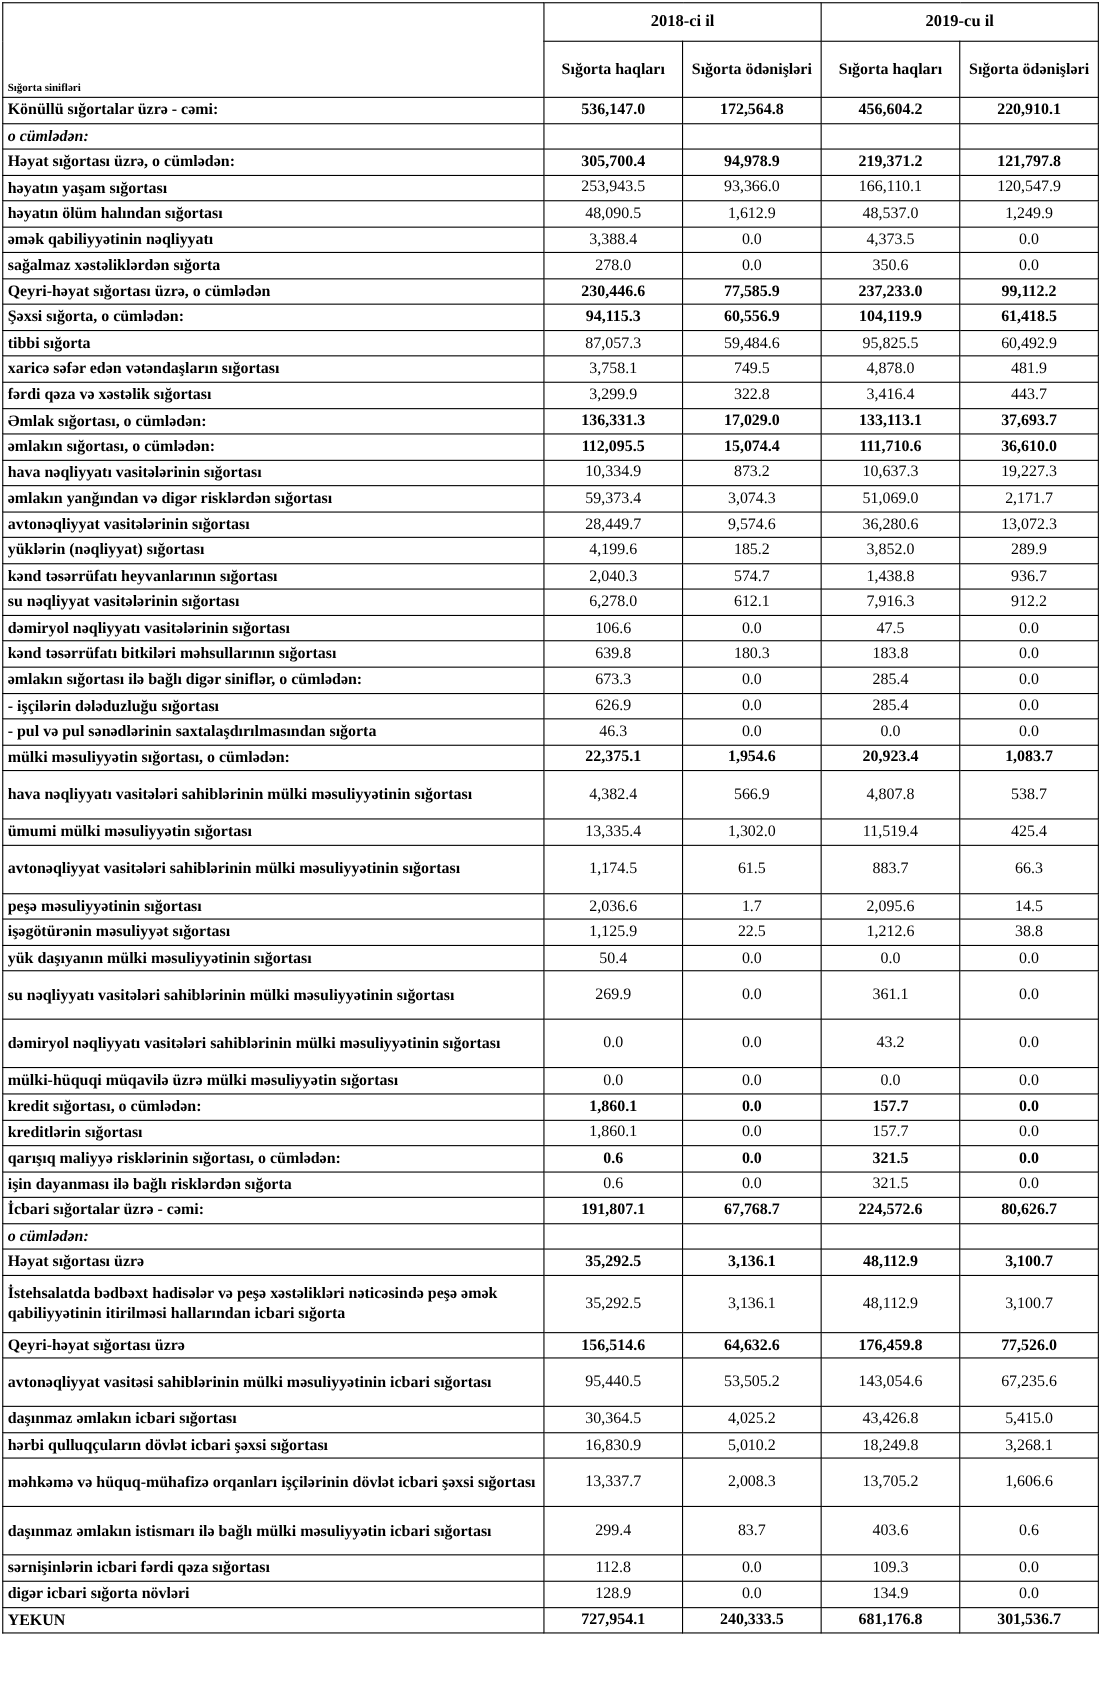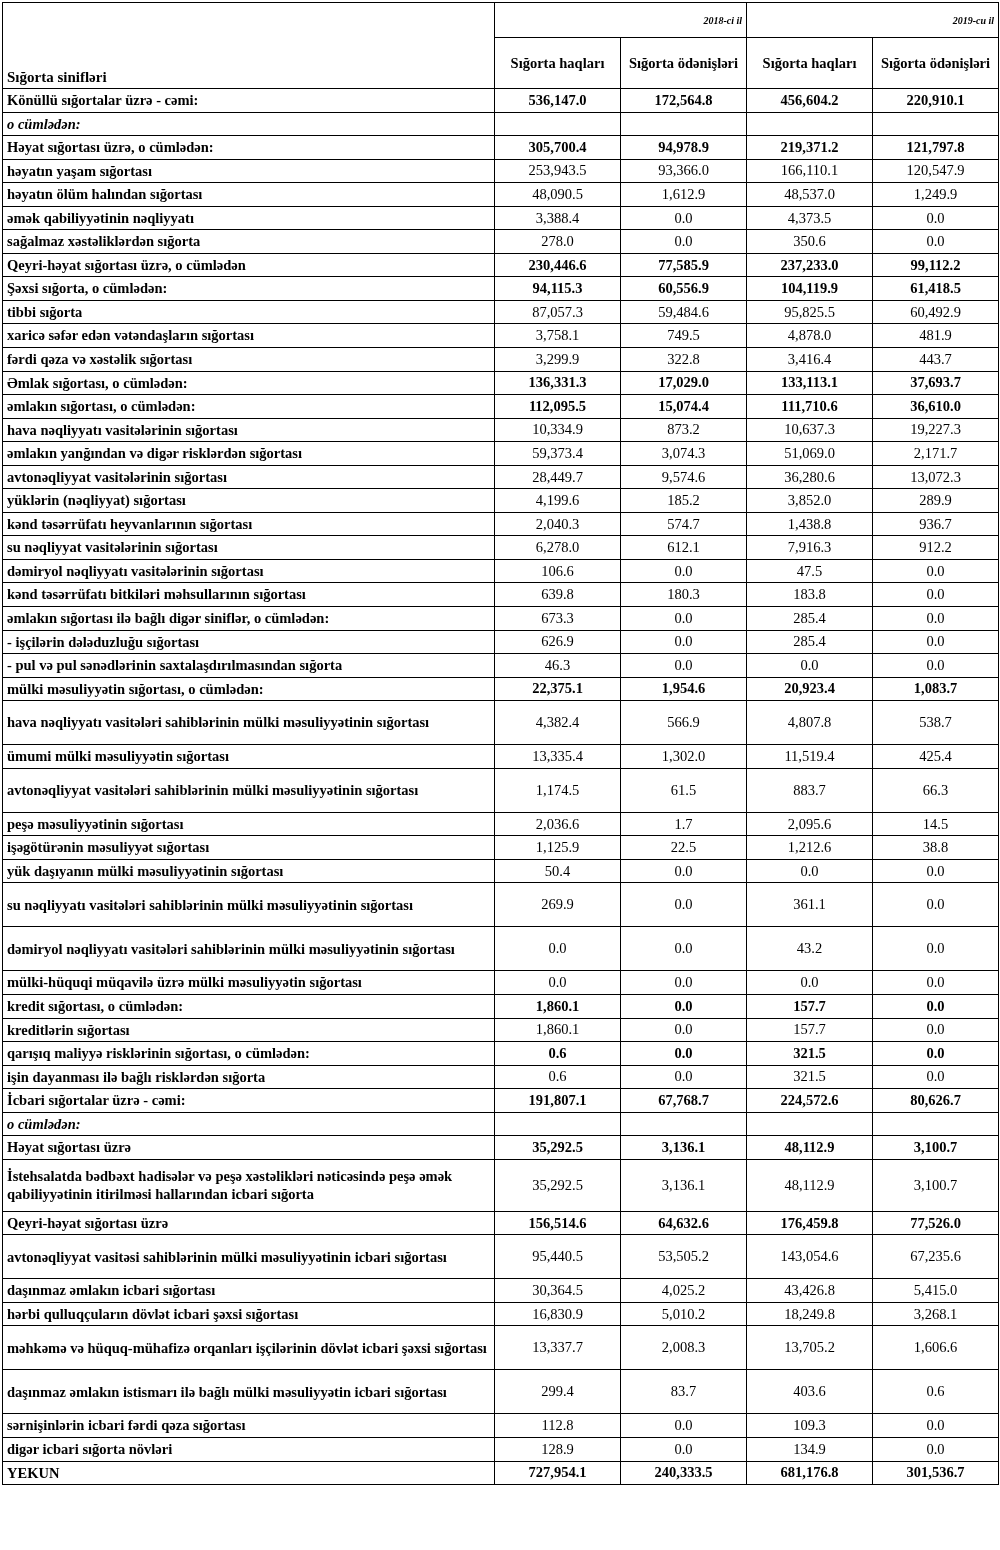--- a/index.html
+++ b/index.html
@@ -50,37 +50,36 @@
     vertical-align: middle;
     background: transparent;
   }
   col.c0 { width: 492px; }
   col.c1 { width: 126px; }
   col.c2 { width: 126px; }
   col.c3 { width: 126px; }
   col.c4 { width: 126px; }
 
   thead td.yr {
-    text-align: right;
-    font-style: italic;
+    text-align: center;
     font-weight: bold;
-    font-size: 10px;
+    font-size: 15px;
     height: 30px;
   }
   thead td.sub {
     text-align: center;
     font-weight: bold;
     font-size: 14.5px;
     height: 46px;
     line-height: 1.15;
   }
   thead td.stub {
     font-weight: bold;
     vertical-align: bottom;
-    font-size: 15px;
+    font-size: 10px;
   }
   td.num {
     text-align: center;
     white-space: nowrap;
   }
   td.num.b { font-weight: bold; }
   td.lbl { text-align: left; }
   td.lbl.b { font-weight: bold; font-family: Liberation Serif, serif; }
   td.lbl.ital { font-style: italic; font-weight: bold; }
   .i1 { padding-left: 14px; }

